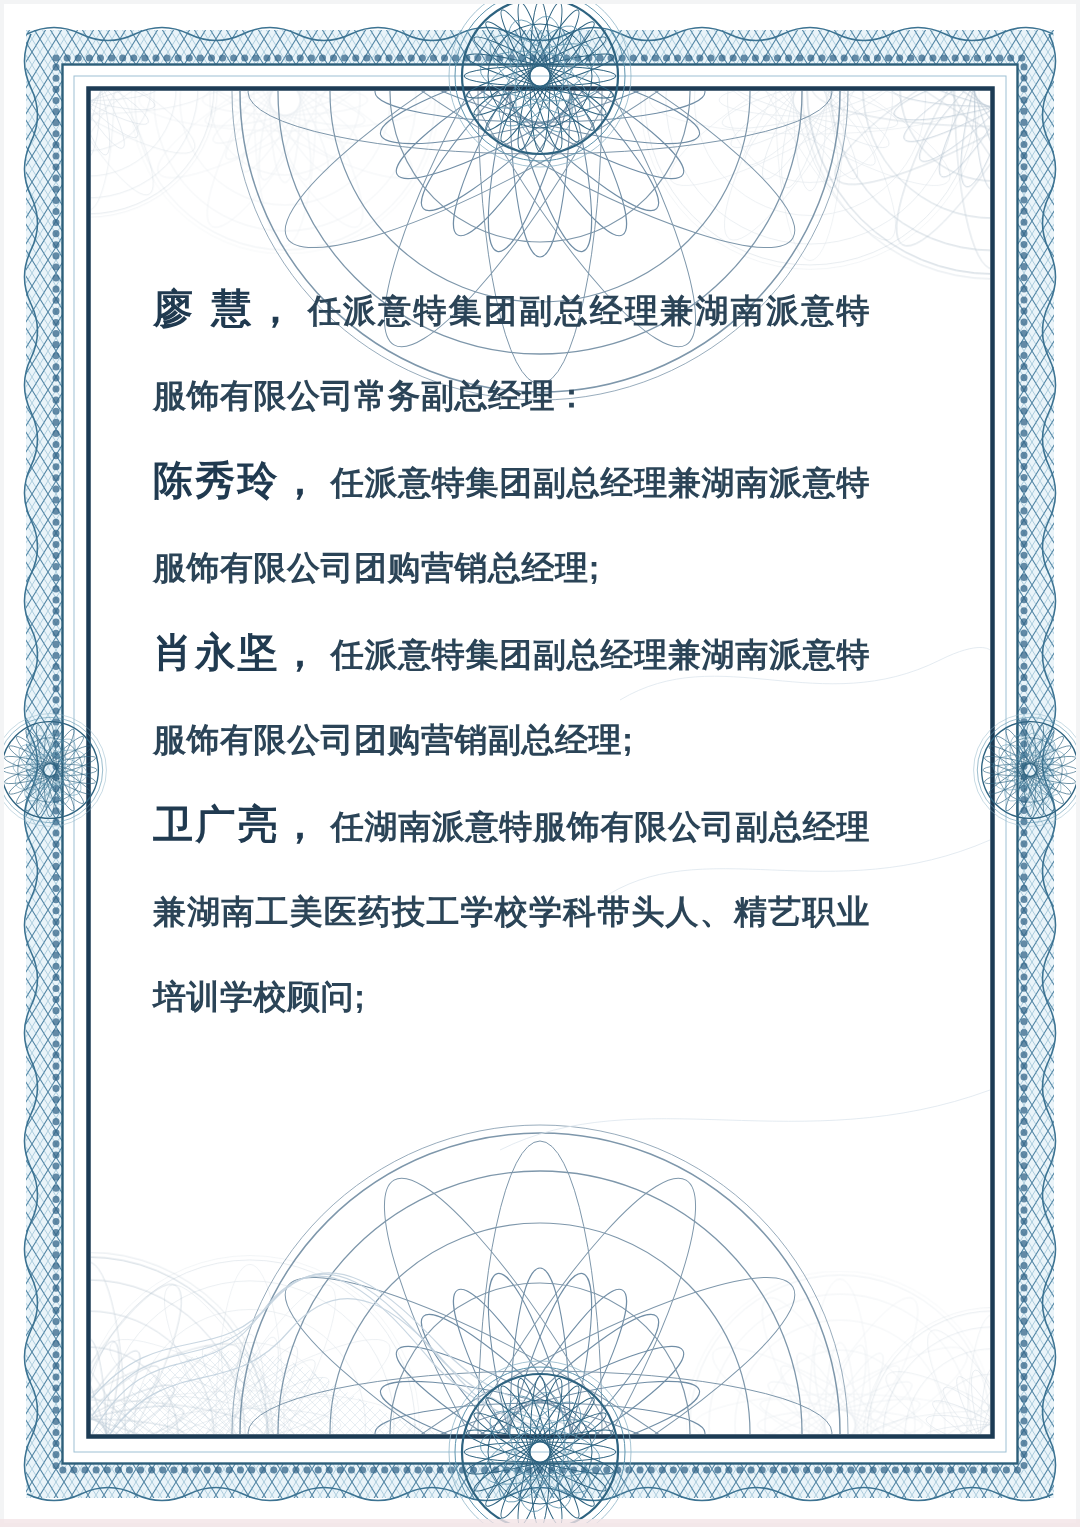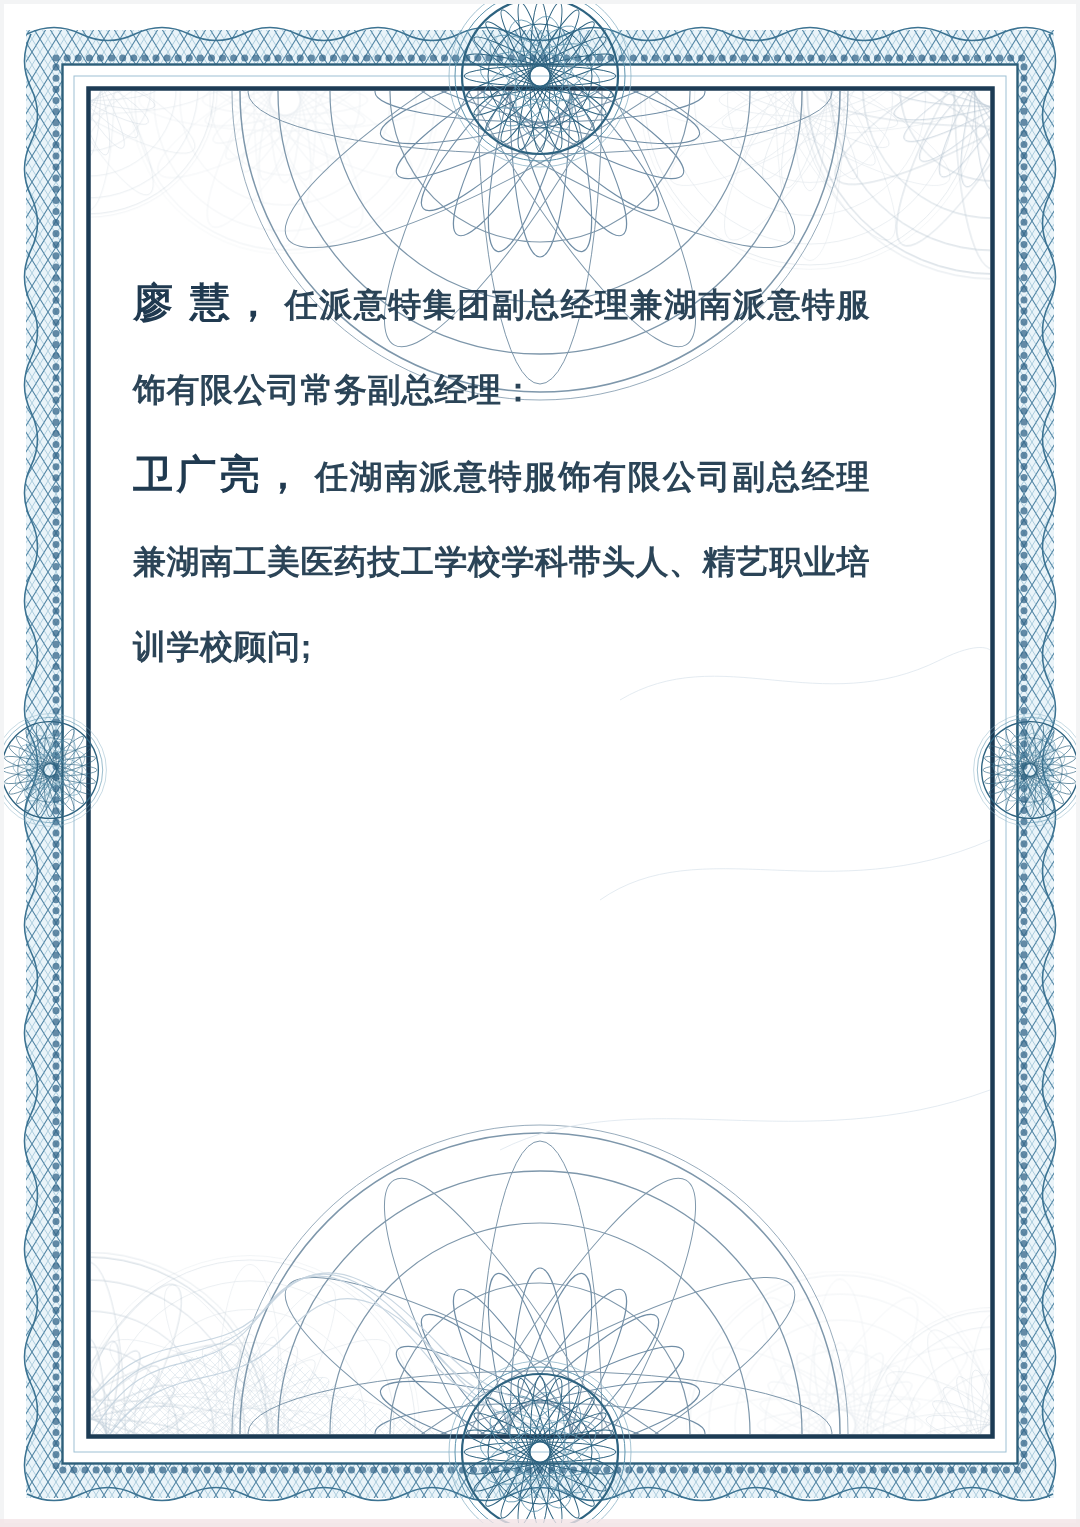--- a/index.html
+++ b/index.html
@@ -16,23 +16,23 @@
     content:"";position:absolute;inset:0;
     border:4px solid #f3f4f5;pointer-events:none;z-index:5;
   }
   .page::after{
     content:"";position:absolute;left:0;right:0;bottom:0;height:8px;
     background:#f2e3e6;opacity:.8;z-index:6;
   }
   svg.frame{position:absolute;inset:0;z-index:1;}
   .content{
     position:absolute;
-    left:88px;top:88px;width:817px;height:1349px;
+    left:88px;top:94px;width:817px;height:1349px;
     box-sizing:border-box;
-    padding:172px 35px 0 45px;
+    padding:172px 35px 0 65px;
     z-index:3;
   }
   .entry{
     margin:0;
     font-size:33px;
     line-height:85px;
     font-weight:600;
     color:#2b4457;
     text-align:justify;
     text-justify:inter-ideograph;
@@ -179,15 +179,17 @@
     </g>
 
     <use href="#rosette" transform="translate(540,76)"></use>
     <use href="#rosette" transform="translate(540,1452)"></use>
     <use href="#rosette" transform="translate(50,770) scale(0.62)"></use>
     <use href="#rosette" transform="translate(1030,770) scale(0.62)"></use>
   </svg>
 
   <div class="content">
     <p class="entry"><span class="nm">廖 慧，</span><span>任派意特集团副总经理兼湖南派意特服饰有限公司常务副总经理：</span></p>
+    <p class="entry"><span class="nm">陈秀玲，</span><span>任派意特集团副总经理兼湖南派意特服饰有限公司团购营销总经理;</span></p>
+    <p class="entry"><span class="nm">肖永坚，</span><span>任派意特集团副总经理兼湖南派意特服饰有限公司团购营销副总经理;</span></p>
     <p class="entry"><span class="nm">卫广亮，</span><span>任湖南派意特服饰有限公司副总经理兼湖南工美医药技工学校学科带头人、精艺职业培训学校顾问;</span></p>
   </div>
 </div>
 
 </body></html>

